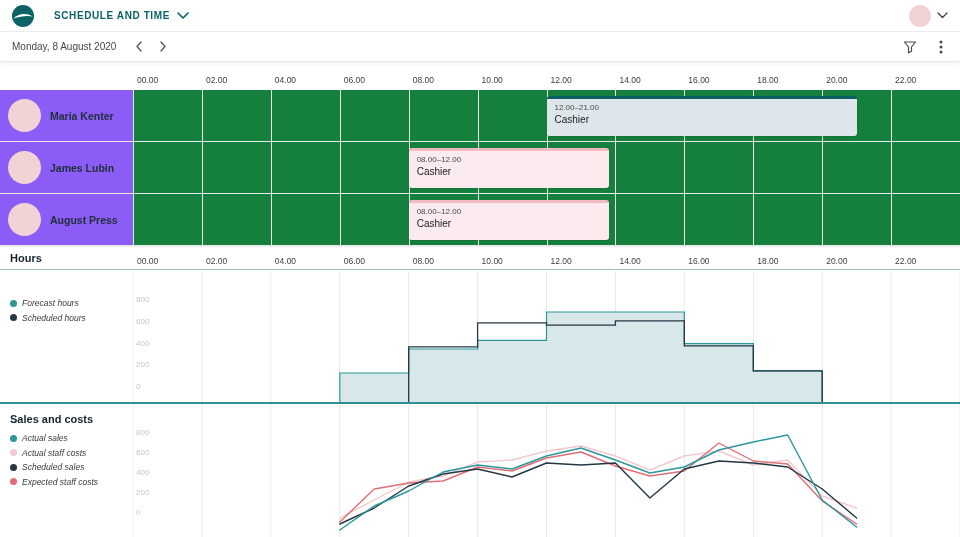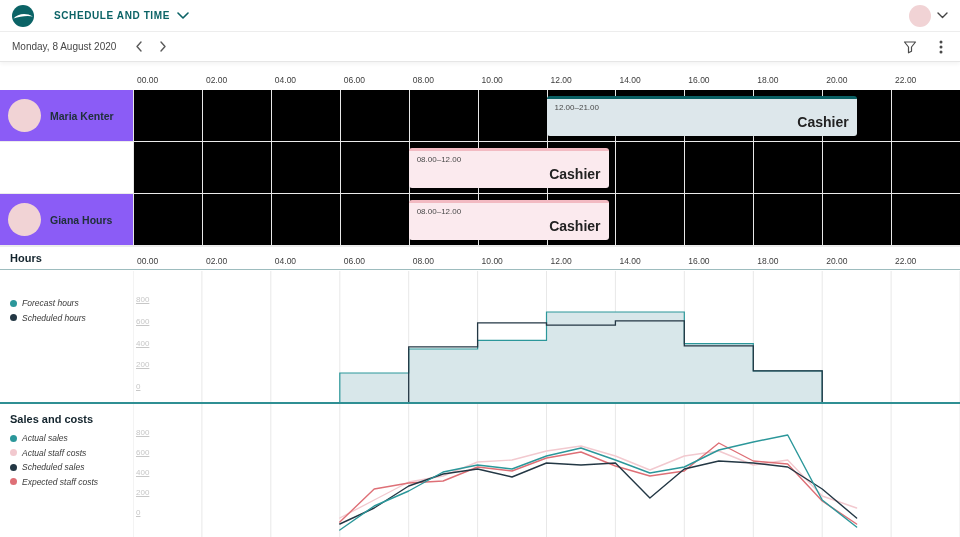--- a/index.html
+++ b/index.html
@@ -23,41 +23,41 @@
   .date-nav { display:flex; align-items:center; margin-left:14px; gap:6px; }
   .date-right { margin-left:auto; display:flex; align-items:center; gap:12px; }
 
   
   .avatar { border-radius:50%; background:#f1d3d5; display:inline-block; }
   .avatar.sm { width:22px; height:22px; }
   .avatar.lg { width:33px; height:33px; margin-left:8px; flex:0 0 auto; }
   .ruler { position:absolute; left:133px; right:0; }
   .tlabel { position:absolute; bottom:5px; font-size:8.5px; color:#3d3d3d; white-space:nowrap; }
   .vline { position:absolute; top:0; bottom:0; width:1px; background:#e8e8e8; }
-  .ytick { position:absolute; left:3px; font-size:8px; color:#c7c7c7;text-decoration:underline; }
+  .ytick { position:absolute; left:3px; font-size:8px; color:#c7c7c7; }
   .panel-title { font-size:11px; font-weight:bold; color:#13242d; }
   .leg-item { display:flex; align-items:center; gap:5px; height:14.5px; }
   .leg-dot { width:7px; height:7px; border-radius:50%; flex:0 0 auto; }
   .leg-label { font-size:8.5px; color:#3a3a3a; white-space:nowrap;font-style:italic; }
 
   
   .schedule { position:absolute; top:62px; left:0; width:960px; height:184px; background:#fff; }
   #ruler1 { top:0; height:28px; }
   #emp-rows { position:absolute; top:28px; left:0; right:0; }
   .emp-row { position:relative; height:52px; border-bottom:1px solid #ebebeb; }
   .emp-left { position:absolute; left:0; top:0; width:133px; height:100%; background:#8b5cf6;
               display:flex; align-items:center; z-index:2; }
   .emp-name { margin-left:9px; font-size:10.5px; font-weight:bold; color:#20303a; }
-  .emp-grid { position:absolute; left:133px; right:0; top:0; bottom:0; background:#000000; }
+  .emp-grid { position:absolute; left:133px; right:0; top:0; bottom:0; background:#15803d; }
   .shift { position:absolute; top:6px; height:40px; border-radius:3px; padding:4px 8px;
            box-shadow:0 1px 2px rgba(0,0,0,0.10); z-index:1; cursor:pointer; overflow:hidden; }
   .shift.teal { background:#dde7eb; border-top:3px solid #0a5f63; }
   .shift.pink { background:#fbeaee; border-top:3px solid #f2bac2; }
   .shift-time { font-size:8px; color:#4a4a4a; }
-  .shift-role { font-size:14px; font-weight:bold; color:#222; margin-top:2px;text-align:right; }
+  .shift-role { font-size:10px; font-weight:normal; color:#222; margin-top:2px; }
 
   
   .hours { position:absolute; top:246px; left:0; width:960px; height:157px; background:#fff; border-top:1px solid #ebebeb; }
   #ruler2 { top:0; height:24px; }
   .hours-side { position:absolute; left:0; top:0; width:133px; height:100%; background:#fff; z-index:2; }
   .hours-side .panel-title { position:absolute; top:5px; left:10px; }
   #hours-legend { position:absolute; top:49px; left:10px; }
   #hours-chart { position:absolute; left:133px; top:24px; width:827px; height:133px; background:#fff; }
 
   
@@ -169,20 +169,24 @@
             <span class="vline" style="left: 620.25px;"></span>
             <span class="vline" style="left: 689.167px;"></span>
             <span class="vline" style="left: 758.083px;"></span>
             <div class="shift teal" style="left: 413.5px; width: 310.125px;">
               <div class="shift-time">12.00–21.00</div>
               <div class="shift-role">Cashier</div>
             </div>
           </div>
         </div>
         <div class="emp-row">
+          <div class="emp-left">
+            <span class="avatar lg"></span>
+            <span class="emp-name">James Lubin</span>
+          </div>
           <div class="emp-grid">
             <span class="vline" style="left: 0px;"></span>
             <span class="vline" style="left: 68.9167px;"></span>
             <span class="vline" style="left: 137.833px;"></span>
             <span class="vline" style="left: 206.75px;"></span>
             <span class="vline" style="left: 275.667px;"></span>
             <span class="vline" style="left: 344.583px;"></span>
             <span class="vline" style="left: 413.5px;"></span>
             <span class="vline" style="left: 482.417px;"></span>
             <span class="vline" style="left: 551.333px;"></span>
@@ -191,21 +195,21 @@
             <span class="vline" style="left: 758.083px;"></span>
             <div class="shift pink" style="left: 275.667px; width: 199.858px;">
               <div class="shift-time">08.00–12.00</div>
               <div class="shift-role">Cashier</div>
             </div>
           </div>
         </div>
         <div class="emp-row">
           <div class="emp-left">
             <span class="avatar lg"></span>
-            <span class="emp-name">Giana Hours</span>
+            <span class="emp-name">August Press</span>
           </div>
           <div class="emp-grid">
             <span class="vline" style="left: 0px;"></span>
             <span class="vline" style="left: 68.9167px;"></span>
             <span class="vline" style="left: 137.833px;"></span>
             <span class="vline" style="left: 206.75px;"></span>
             <span class="vline" style="left: 275.667px;"></span>
             <span class="vline" style="left: 344.583px;"></span>
             <span class="vline" style="left: 413.5px;"></span>
             <span class="vline" style="left: 482.417px;"></span>

